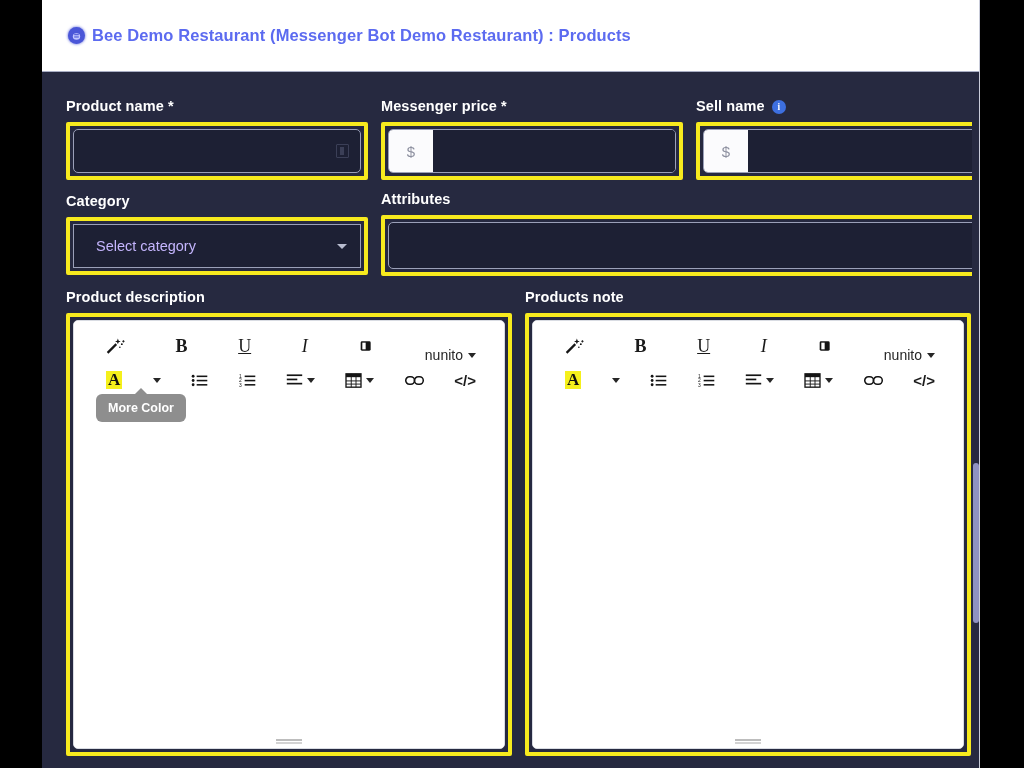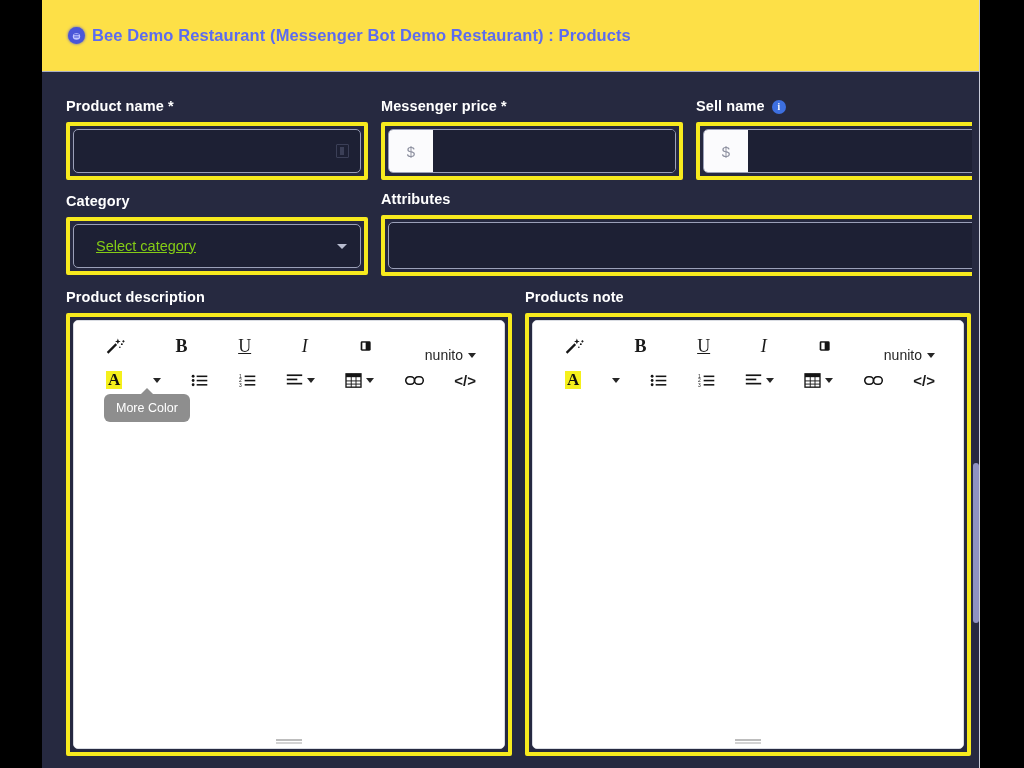--- a/index.html
+++ b/index.html
@@ -24,21 +24,21 @@
   }
 
   
   #page-header {
     height: 72px;
     width: 100%;
     display: flex;
     align-items: center;
     padding-left: 26px;
     border-bottom: 1px solid #a9aec4;
-    background: #fde047;
+    background: #ffffff;
   }
   #header-title-row {
     display: flex;
     align-items: center;
     gap: 7px;
     color: #5c6bf0;
     font-size: 16.5px;
     font-weight: bold;
     letter-spacing: .1px;
   }
@@ -163,29 +163,28 @@
     padding: 0 12px;
   }
 
   
   .sel-wrap { position: relative; }
   .sel {
     width: 100%;
     height: 44px;
     background: #1d2034;
     border: 1px solid #9ba0b8;
-    border-radius: 5px;
-    color: #84cc16;
+    border-radius: 0;
+    color: #c4b5fd;
     font-size: 14.5px;
     font-family: "Liberation Sans", sans-serif;
     padding: 0 28px 0 22px;
     appearance: none;
     -webkit-appearance: none;
     outline: none;
-    text-decoration: underline;
   }
   .sel-caret {
     position: absolute;
     right: 14px; top: 50%;
     margin-top: -2px;
     width: 0; height: 0;
     border-left: 5px solid transparent;
     border-right: 5px solid transparent;
     border-top: 5px solid #b9bdd0;
     pointer-events: none;
@@ -502,21 +501,21 @@
                 <button class="tb-btn">
                   <svg width="19" height="13" viewBox="0 0 26 14" aria-hidden="true">
                     <rect x="1" y="2" width="12" height="10" rx="5" fill="none" stroke="#151515" stroke-width="2.1"></rect>
                     <rect x="13" y="2" width="12" height="10" rx="5" fill="none" stroke="#151515" stroke-width="2.1"></rect>
                   </svg>
                 </button>
                 <button class="tb-btn" style="font-family:'Liberation Sans',sans-serif;font-size:15px;font-weight:bold;">&lt;/&gt;</button>
               </div>
             </div>
 
-            <div class="tooltip" style="left:30px;top:73px;">
+            <div class="tooltip" style="left:22px;top:73px;font-weight:bold;">
               <span>More Color</span>
             </div>
 
             <div class="editor-body"></div>
 
             <div class="editor-grip">
                 <span></span>
               </div>
           </div>
         </div>

